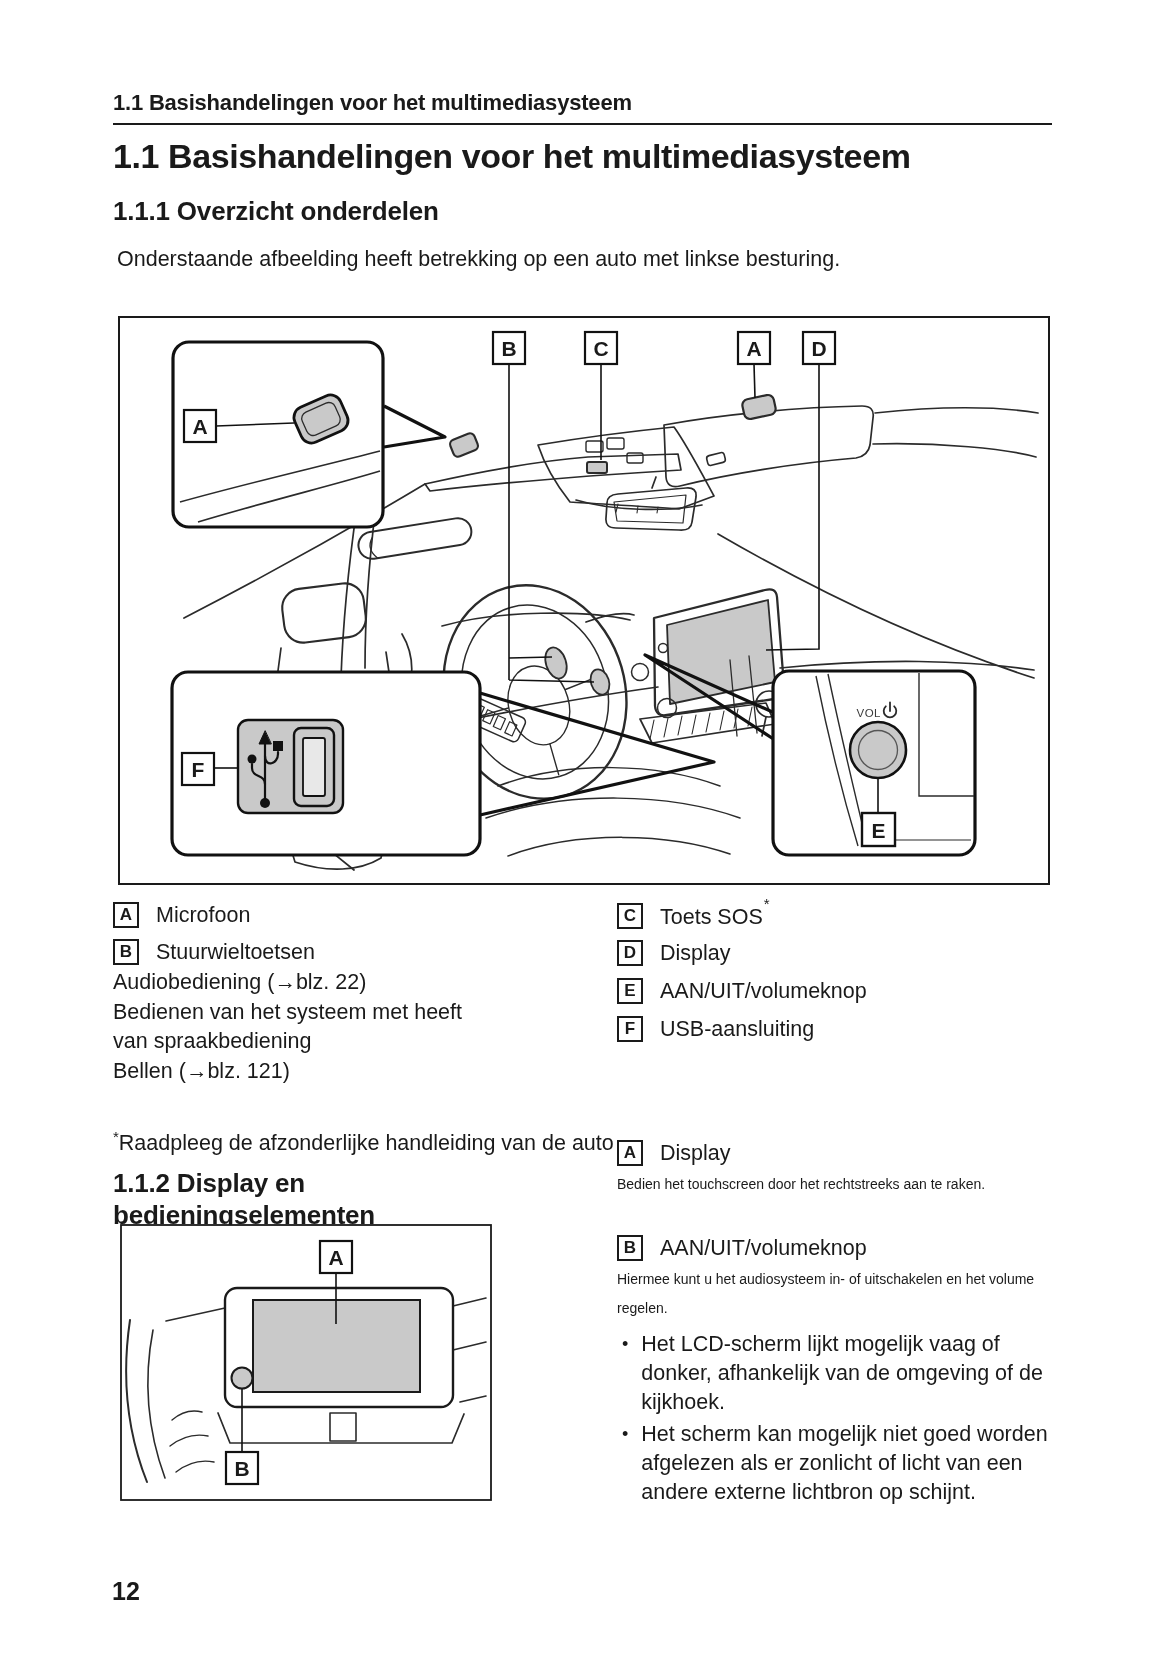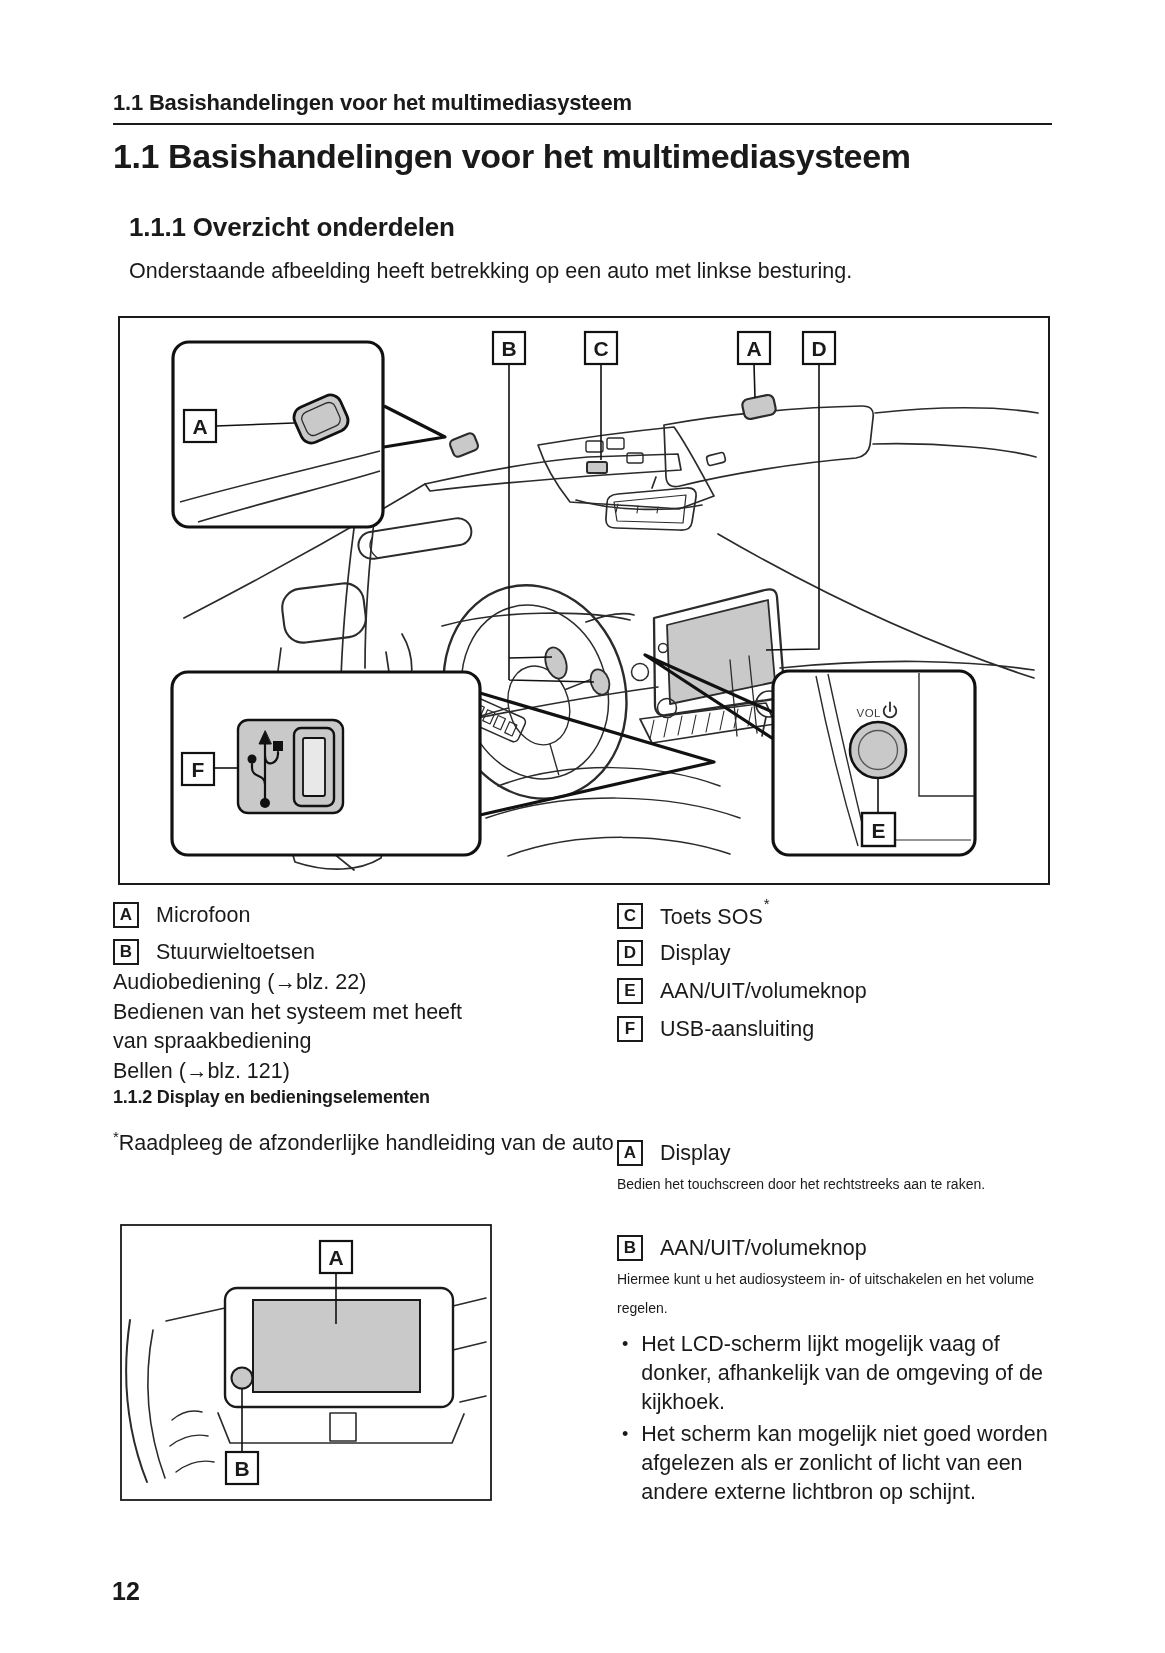--- a/index.html
+++ b/index.html
@@ -18,38 +18,38 @@
   .fig2{left:120px;top:1224px;width:372px;height:277px;}
   .legend{left:113px;top:901px;width:940px;height:195px;}
   .lrow{position:absolute;display:flex;gap:17px;align-items:center;font-size:21.5px;white-space:nowrap;}
   .kbox{width:26px;height:26px;border:2px solid #1a1a1a;box-sizing:border-box;
         display:flex;align-items:center;justify-content:center;
         font-weight:700;font-size:17px;flex:0 0 auto;background:#fff;}
   .lsup{font-size:15px;position:relative;top:-7px;margin-left:1px;}
   .llines{position:absolute;left:0;top:67px;font-size:21.5px;line-height:29.5px;white-space:nowrap;}
   .footnote{left:113px;top:1100px;font-size:21.5px;margin-top:28px;}
   .footnote sup{font-size:15px;}
-  .sub2-heading{left:113px;top:1081px;width:424px;font-size:18px;font-weight:700;line-height:32px;letter-spacing:-0.2px;}
+  .sub2-heading{left:113px;top:1167px;width:424px;font-size:26px;font-weight:700;line-height:32px;letter-spacing:-0.2px;}
   .ds{left:617px;top:1138px;width:437px;}
   .ds-row{position:absolute;display:flex;gap:17px;align-items:center;font-size:21.5px;white-space:nowrap;}
   .ds-body{position:absolute;font-size:14px;line-height:29px;width:437px;}
   .note{position:absolute;display:flex;gap:13px;font-size:21.5px;line-height:29px;width:437px;}
   .note .bullet{flex:0 0 auto;padding-left:5px;font-size:18px;}
   .page-number{left:112px;top:1577px;font-size:25px;font-weight:700;}
   svg text{font-family:"Liberation Sans",sans-serif;font-weight:700;fill:#1a1a1a;}
   svg text.small{font-weight:400;fill:#3a3a3a;}
 </style>
 </head>
 <body>
 
 <div class="abs running-header">1.1  Basishandelingen voor het multimediasysteem</div>
 <div class="abs header-rule"></div>
 <h1 class="abs page-title" style="margin:0">1.1  Basishandelingen voor het multimediasysteem</h1>
-<h2 class="abs sub1-heading" style="margin:16px">1.1.1  Overzicht onderdelen</h2>
-<p class="abs intro" style="margin:16px">Onderstaande afbeelding heeft betrekking op een auto met linkse besturing.</p>
+<h2 class="abs sub1-heading" style="margin:0">1.1.1  Overzicht onderdelen</h2>
+<p class="abs intro" style="margin:4px">Onderstaande afbeelding heeft betrekking op een auto met linkse besturing.</p>
 
 <div class="abs fig1">
 <svg width="932" height="569" viewBox="0 0 932 569" xmlns="http://www.w3.org/2000/svg">
   <rect x="1" y="1" width="930" height="567" fill="#ffffff" stroke="#1a1a1a" stroke-width="2"></rect>
 
   <g fill="none" stroke="#2b2b2b" stroke-width="1.7" stroke-linecap="round" stroke-linejoin="round">
     <path d="M66,302 Q190,238 307,168"></path>
     <path d="M307,168 C360,156 420,145 470,141 L560,138 L563,154 C480,159 380,167 312,175 Z"></path>
     <rect transform="translate(346,129) rotate(-22)" x="-13" y="-9" width="26" height="18" rx="5" fill="#c9c9c9" stroke-width="2.2"></rect>
     <path d="M546,109 C600,99 680,91 744,90 Q757,90 755,102 L752,129 Q750,140 738,142 C678,147 610,158 562,170 Q549,173 548,161 Z"></path>

